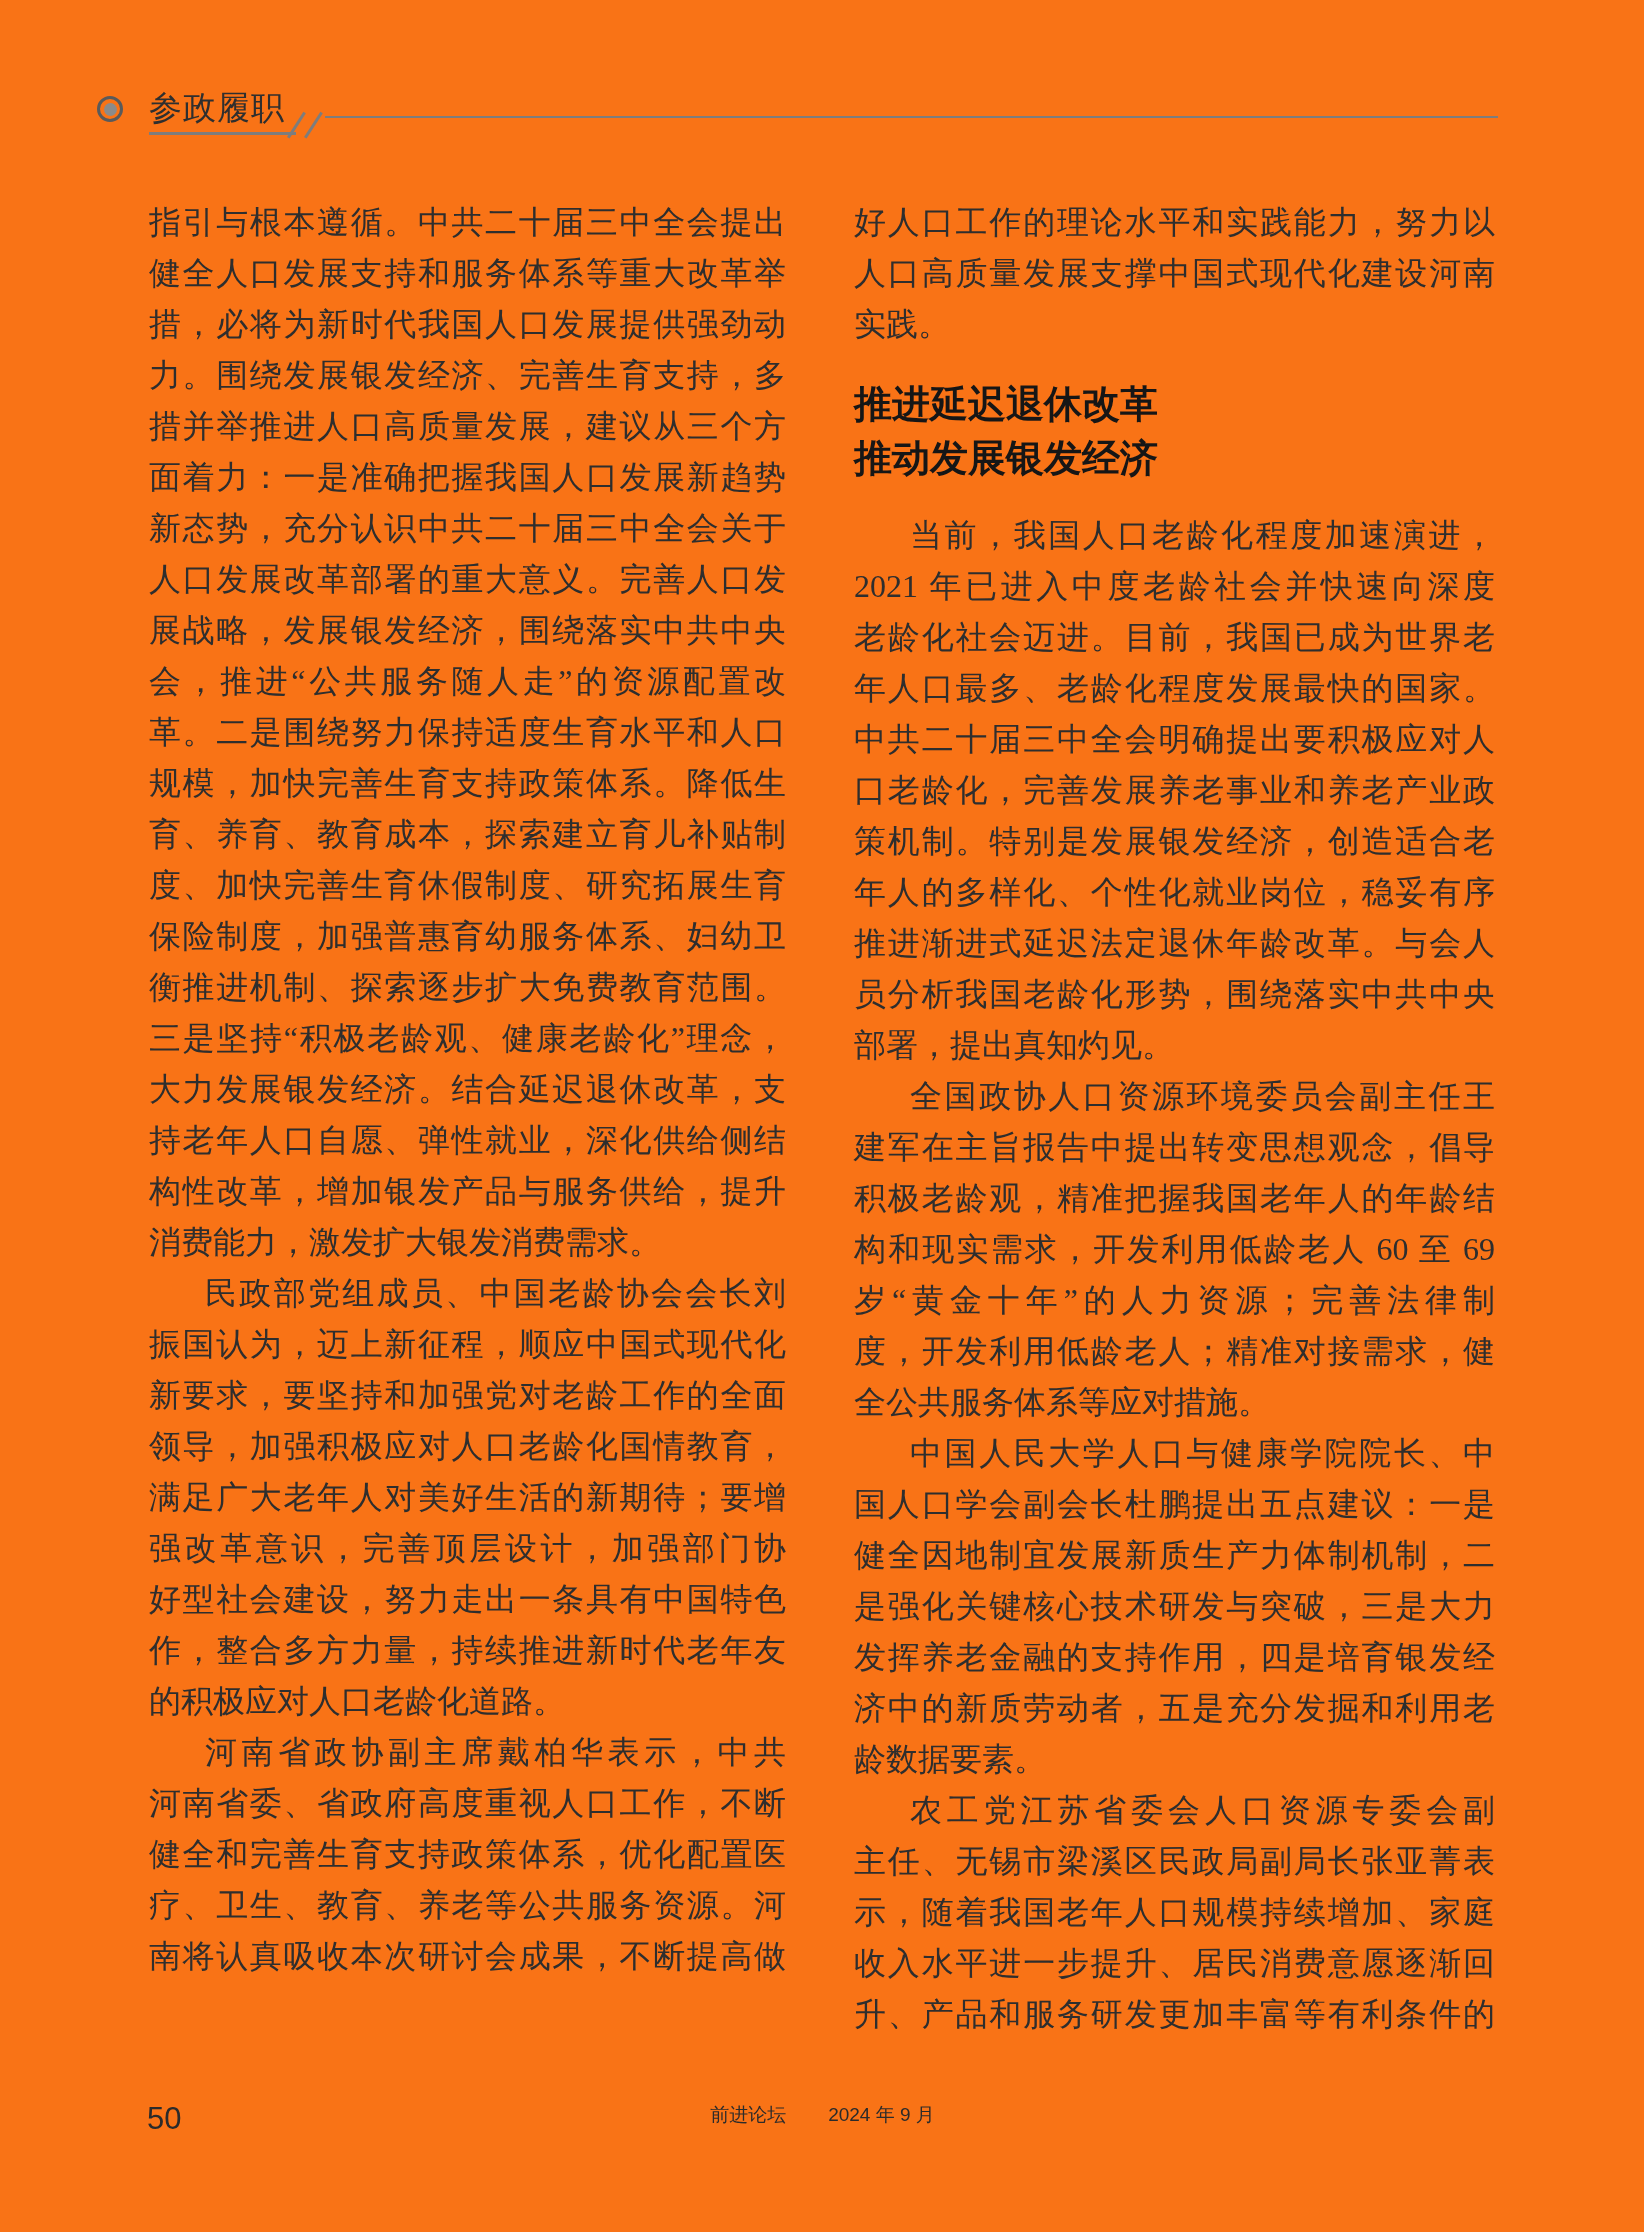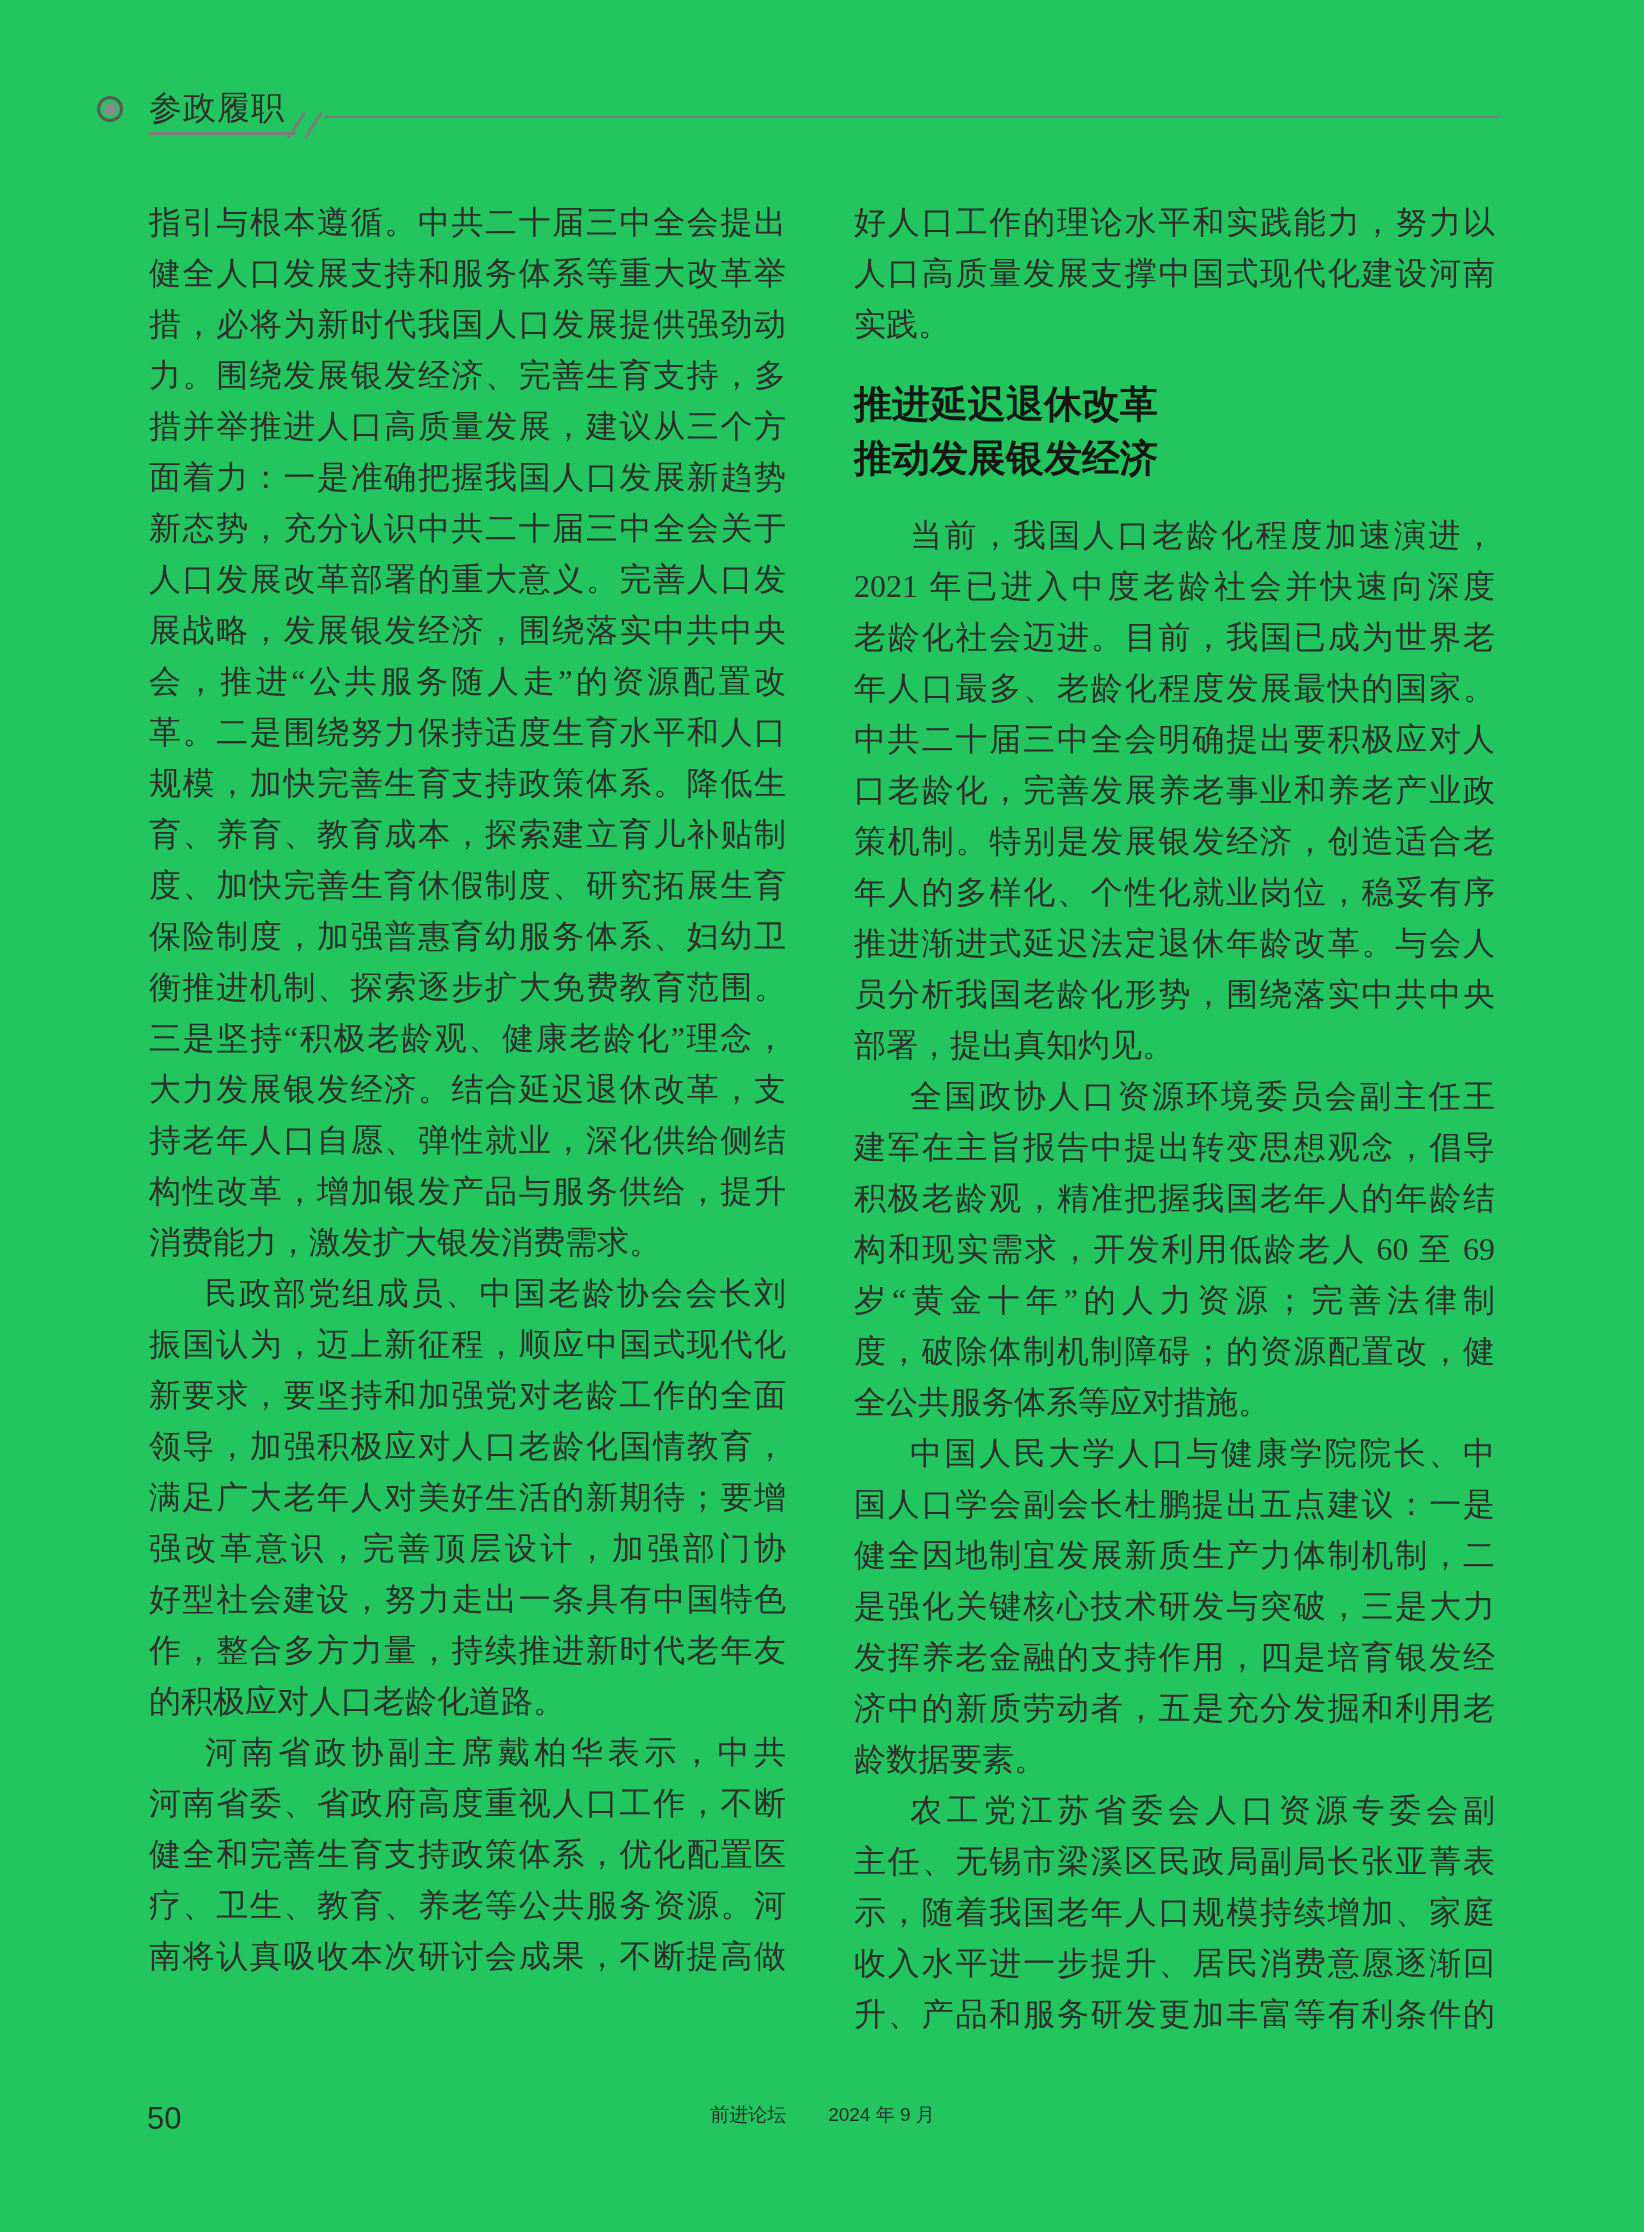--- a/index.html
+++ b/index.html
@@ -1,18 +1,18 @@
 <!DOCTYPE html>
 <html><head>
 <meta charset="utf-8">
 <style>
   html,body { margin:0; padding:0; background:#e8e8e8; }
   .page {
     position:relative; width:1645px; height:2233px; margin:0 auto;
-    background:#22c55e; overflow:hidden;
+    background:#f97316; overflow:hidden;
     font-family:"Liberation Serif","DejaVu Serif",serif; color:#2e2e2e;
   }
   
   .marker {
     position:absolute; left:97px; top:96px; width:20px; height:20px;
     border:3px solid #5a5a5a; border-radius:50%;
   }
   .marker::after {
     content:''; position:absolute; left:50%; top:50%;
     width:13px; height:13px; margin:-6.5px 0 0 -6.5px;
@@ -121,21 +121,21 @@
       <div class="tline">策机制。特别是发展银发经济，创造适合老</div>
       <div class="tline">年人的多样化、个性化就业岗位，稳妥有序</div>
       <div class="tline">推进渐进式延迟法定退休年龄改革。与会人</div>
       <div class="tline">员分析我国老龄化形势，围绕落实中共中央</div>
       <div class="tline flush">部署，提出真知灼见。</div>
       <div class="tline indent">全国政协人口资源环境委员会副主任王</div>
       <div class="tline">建军在主旨报告中提出转变思想观念，倡导</div>
       <div class="tline">积极老龄观，精准把握我国老年人的年龄结</div>
       <div class="tline">构和现实需求，开发利用低龄老人 60 至 69</div>
       <div class="tline">岁“黄金十年”的人力资源；完善法律制</div>
-      <div class="tline">度，破除体制机制障碍；的资源配置改，健</div>
+      <div class="tline">度，开发利用低龄老人；精准对接需求，健</div>
       <div class="tline flush">全公共服务体系等应对措施。</div>
       <div class="tline indent">中国人民大学人口与健康学院院长、中</div>
       <div class="tline">国人口学会副会长杜鹏提出五点建议：一是</div>
       <div class="tline">健全因地制宜发展新质生产力体制机制，二</div>
       <div class="tline">是强化关键核心技术研发与突破，三是大力</div>
       <div class="tline">发挥养老金融的支持作用，四是培育银发经</div>
       <div class="tline">济中的新质劳动者，五是充分发掘和利用老</div>
       <div class="tline flush">龄数据要素。</div>
       <div class="tline indent">农工党江苏省委会人口资源专委会副</div>
       <div class="tline">主任、无锡市梁溪区民政局副局长张亚菁表</div>

